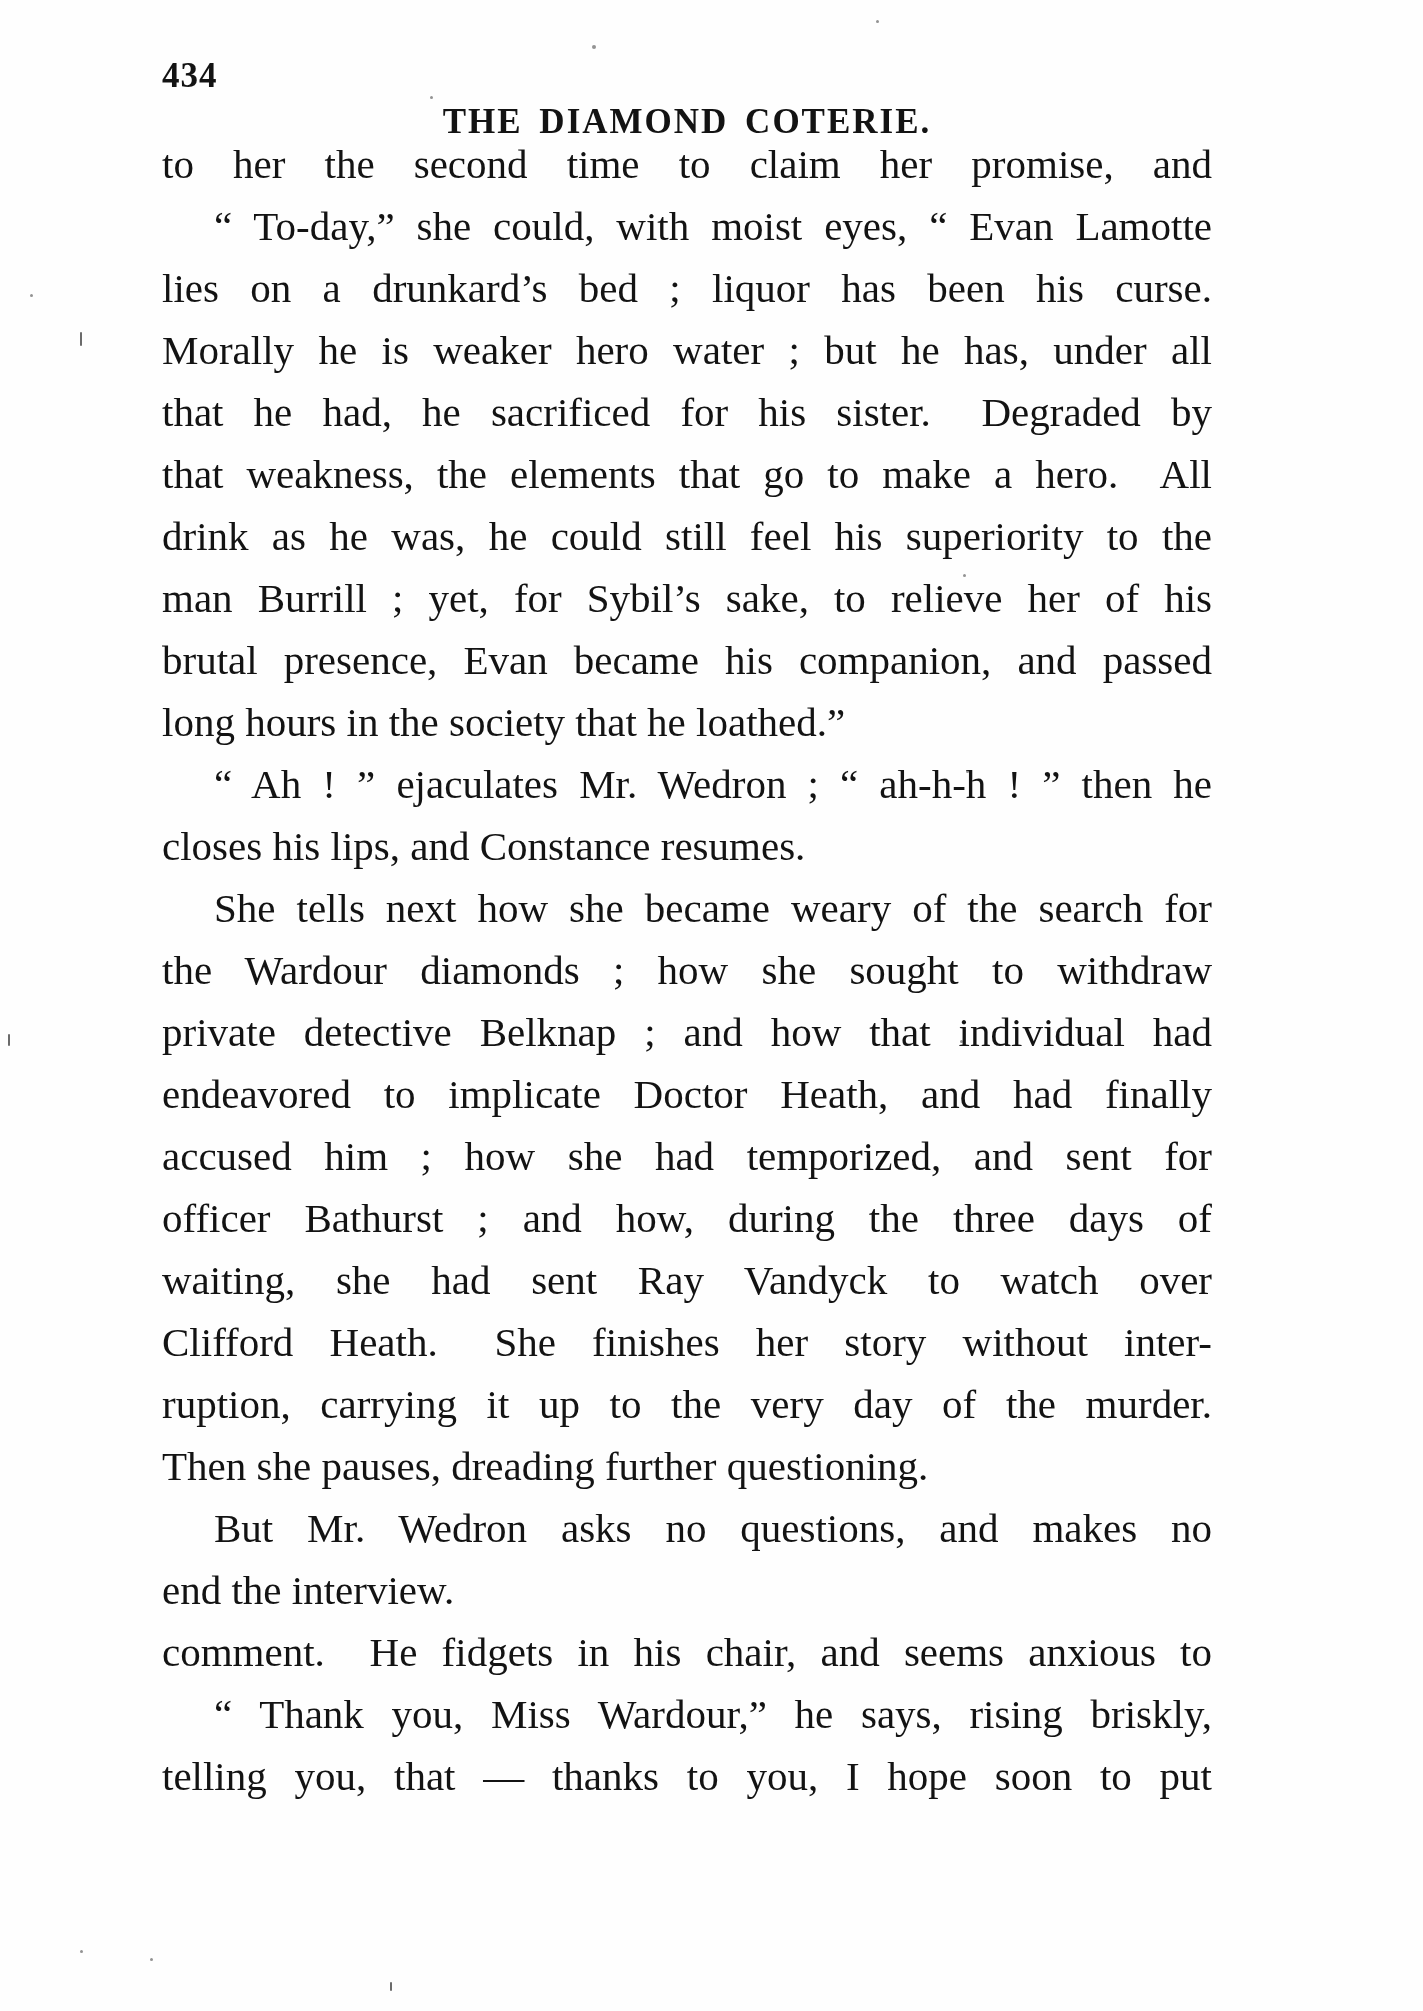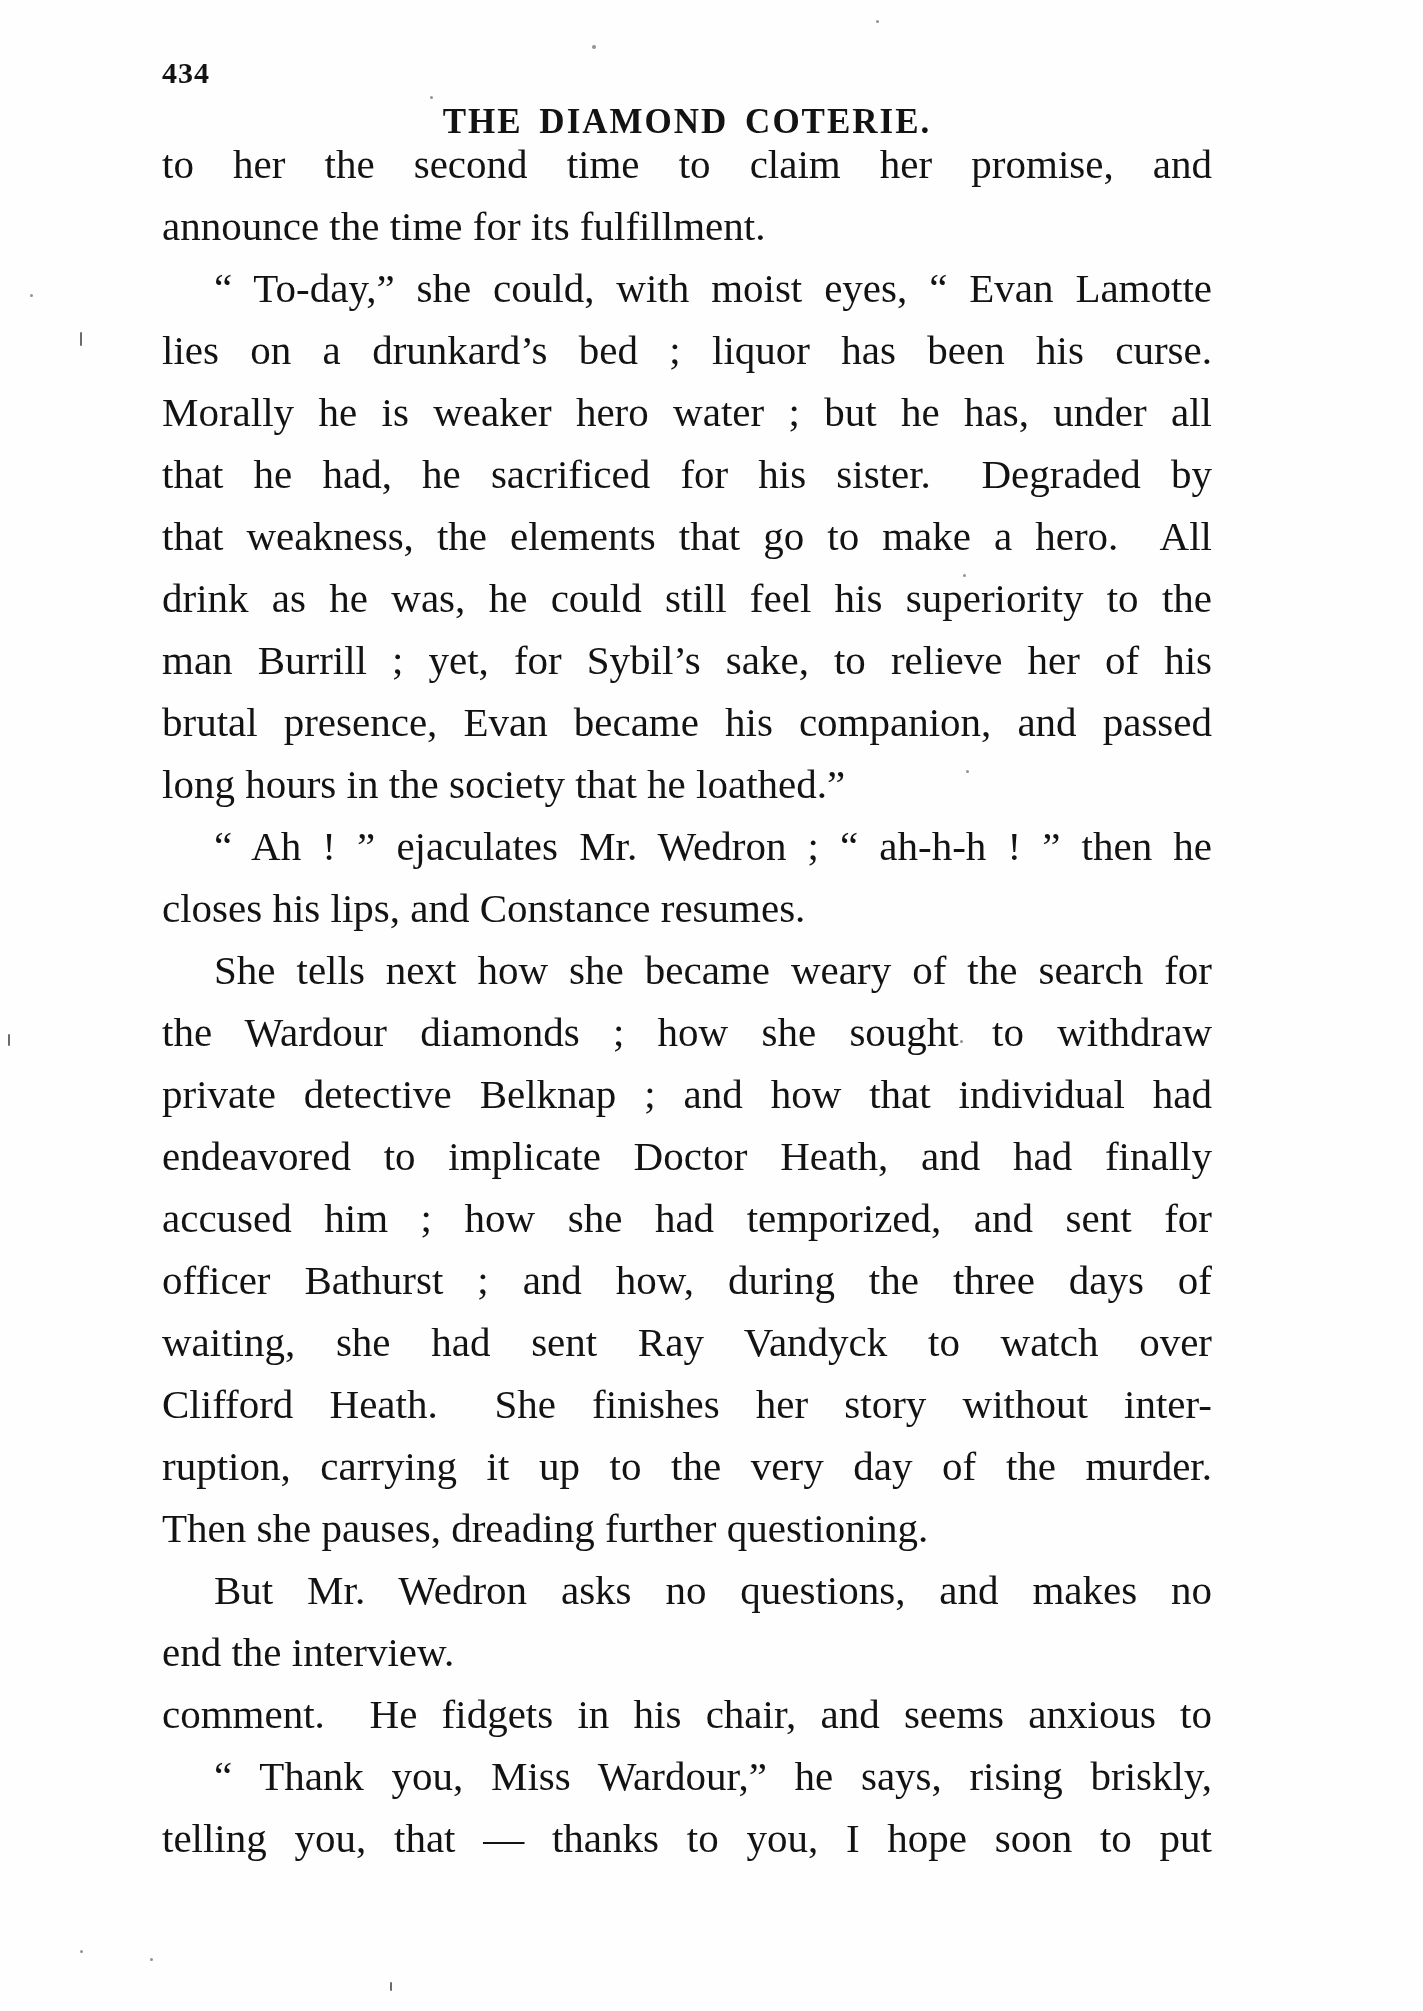--- a/index.html
+++ b/index.html
@@ -9,21 +9,21 @@
     background:#fefefe;
     color:#131313;
     font-family:"Liberation Serif","DejaVu Serif",serif;
     overflow:hidden;
   }
   .header-row{
     position:absolute;left:162px;top:54px;width:1050px;height:56px;
   }
   .page-number{
     position:absolute;left:0;top:2px;
-    font-size:30px;font-weight:bold;letter-spacing:1px;
+    font-size:35px;font-weight:bold;letter-spacing:1px;
   }
   .running-title{
     position:absolute;left:0;right:0;top:8px;
     text-align:center;
     font-size:35px;font-weight:bold;letter-spacing:2px;
     word-spacing:6px;
     margin-top:40px;
   }
   .body-text{
     position:absolute;left:162px;top:133px;width:1050px;
@@ -49,21 +49,20 @@
 
 <div class="page">
 
   <div class="header-row">
     <span class="page-number">434</span>
     <div class="running-title">THE DIAMOND COTERIE.</div>
   </div>
 
   <div class="body-text" id="body-text">
       <div class="line">to her the second time to claim her promise, and</div>
-      <div class="line para-end">announce the time for its fulfillment.</div>
       <div class="line indent">“ To-day,” she could, with moist eyes, “ Evan Lamotte</div>
       <div class="line">lies on a drunkard’s bed ; liquor has been his curse.</div>
       <div class="line">Morally he is weaker hero water ; but he has, under all</div>
       <div class="line">that he had, he sacrificed for his sister.  Degraded by</div>
       <div class="line">that weakness, the elements that go to make a hero.  All</div>
       <div class="line">drink as he was, he could still feel his superiority to the</div>
       <div class="line">man Burrill ; yet, for Sybil’s sake, to relieve her of his</div>
       <div class="line">brutal presence, Evan became his companion, and passed</div>
       <div class="line para-end">long hours in the society that he loathed.”</div>
       <div class="line indent">“ Ah ! ” ejaculates Mr. Wedron ; “ ah-h-h ! ” then he</div>

